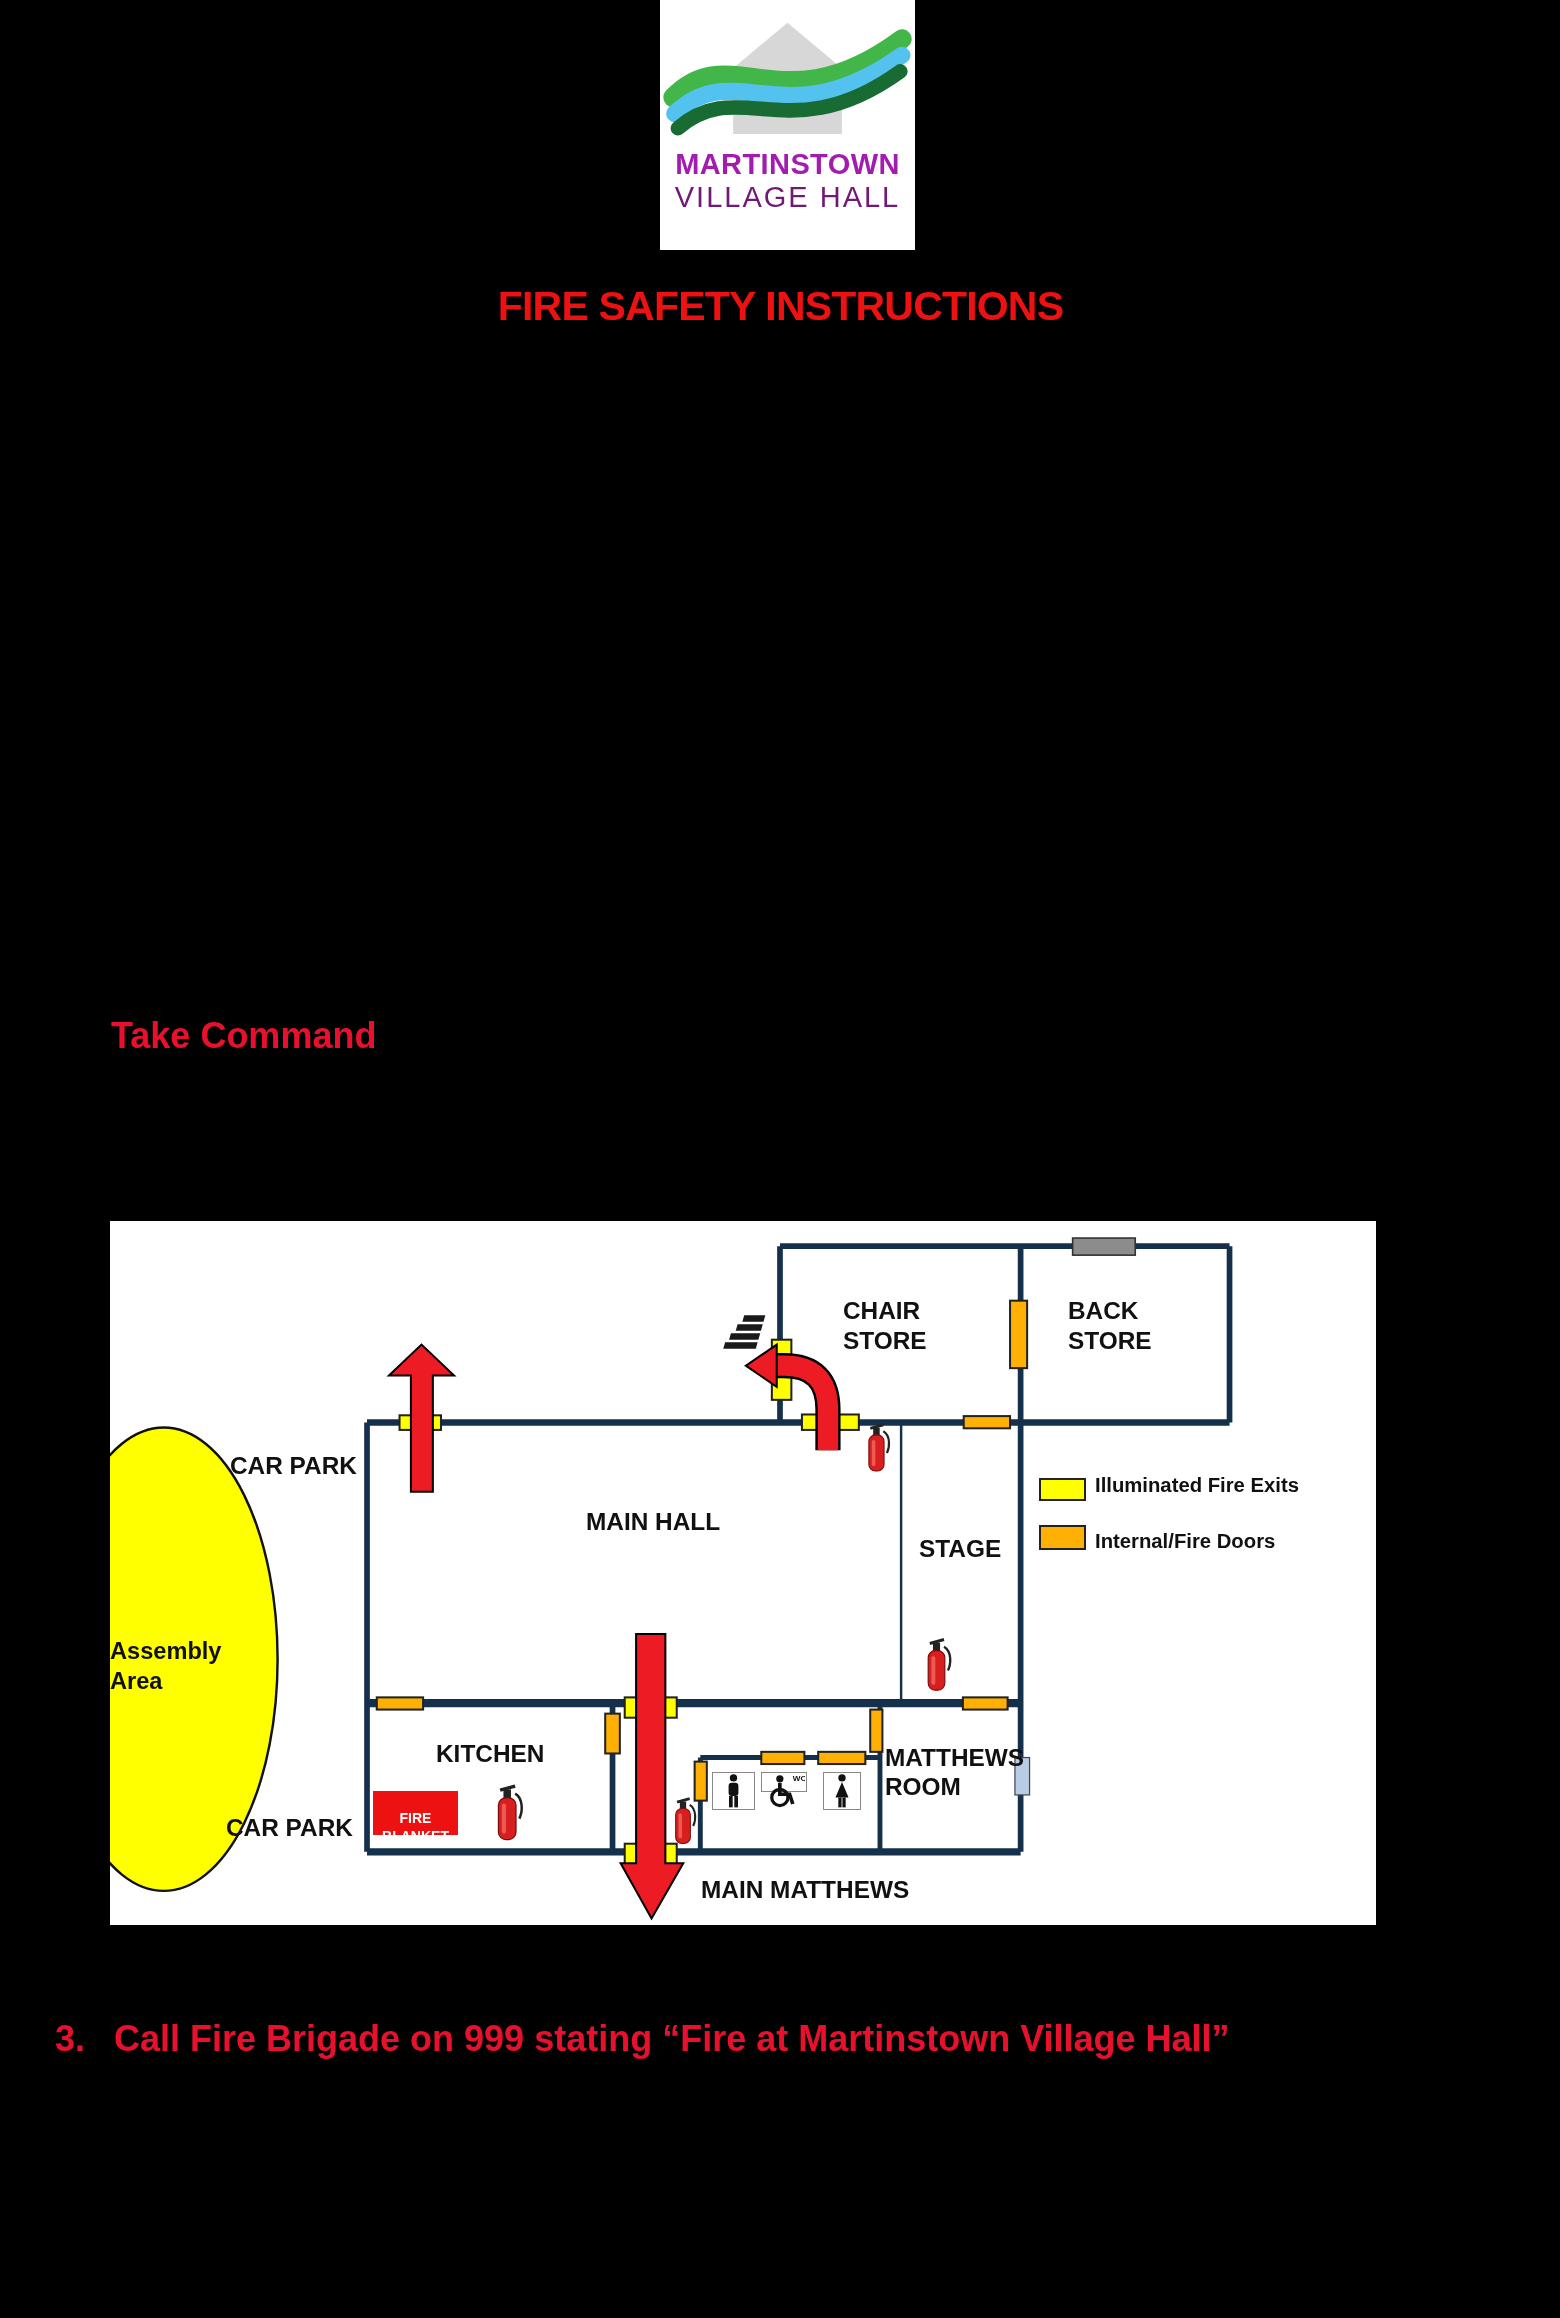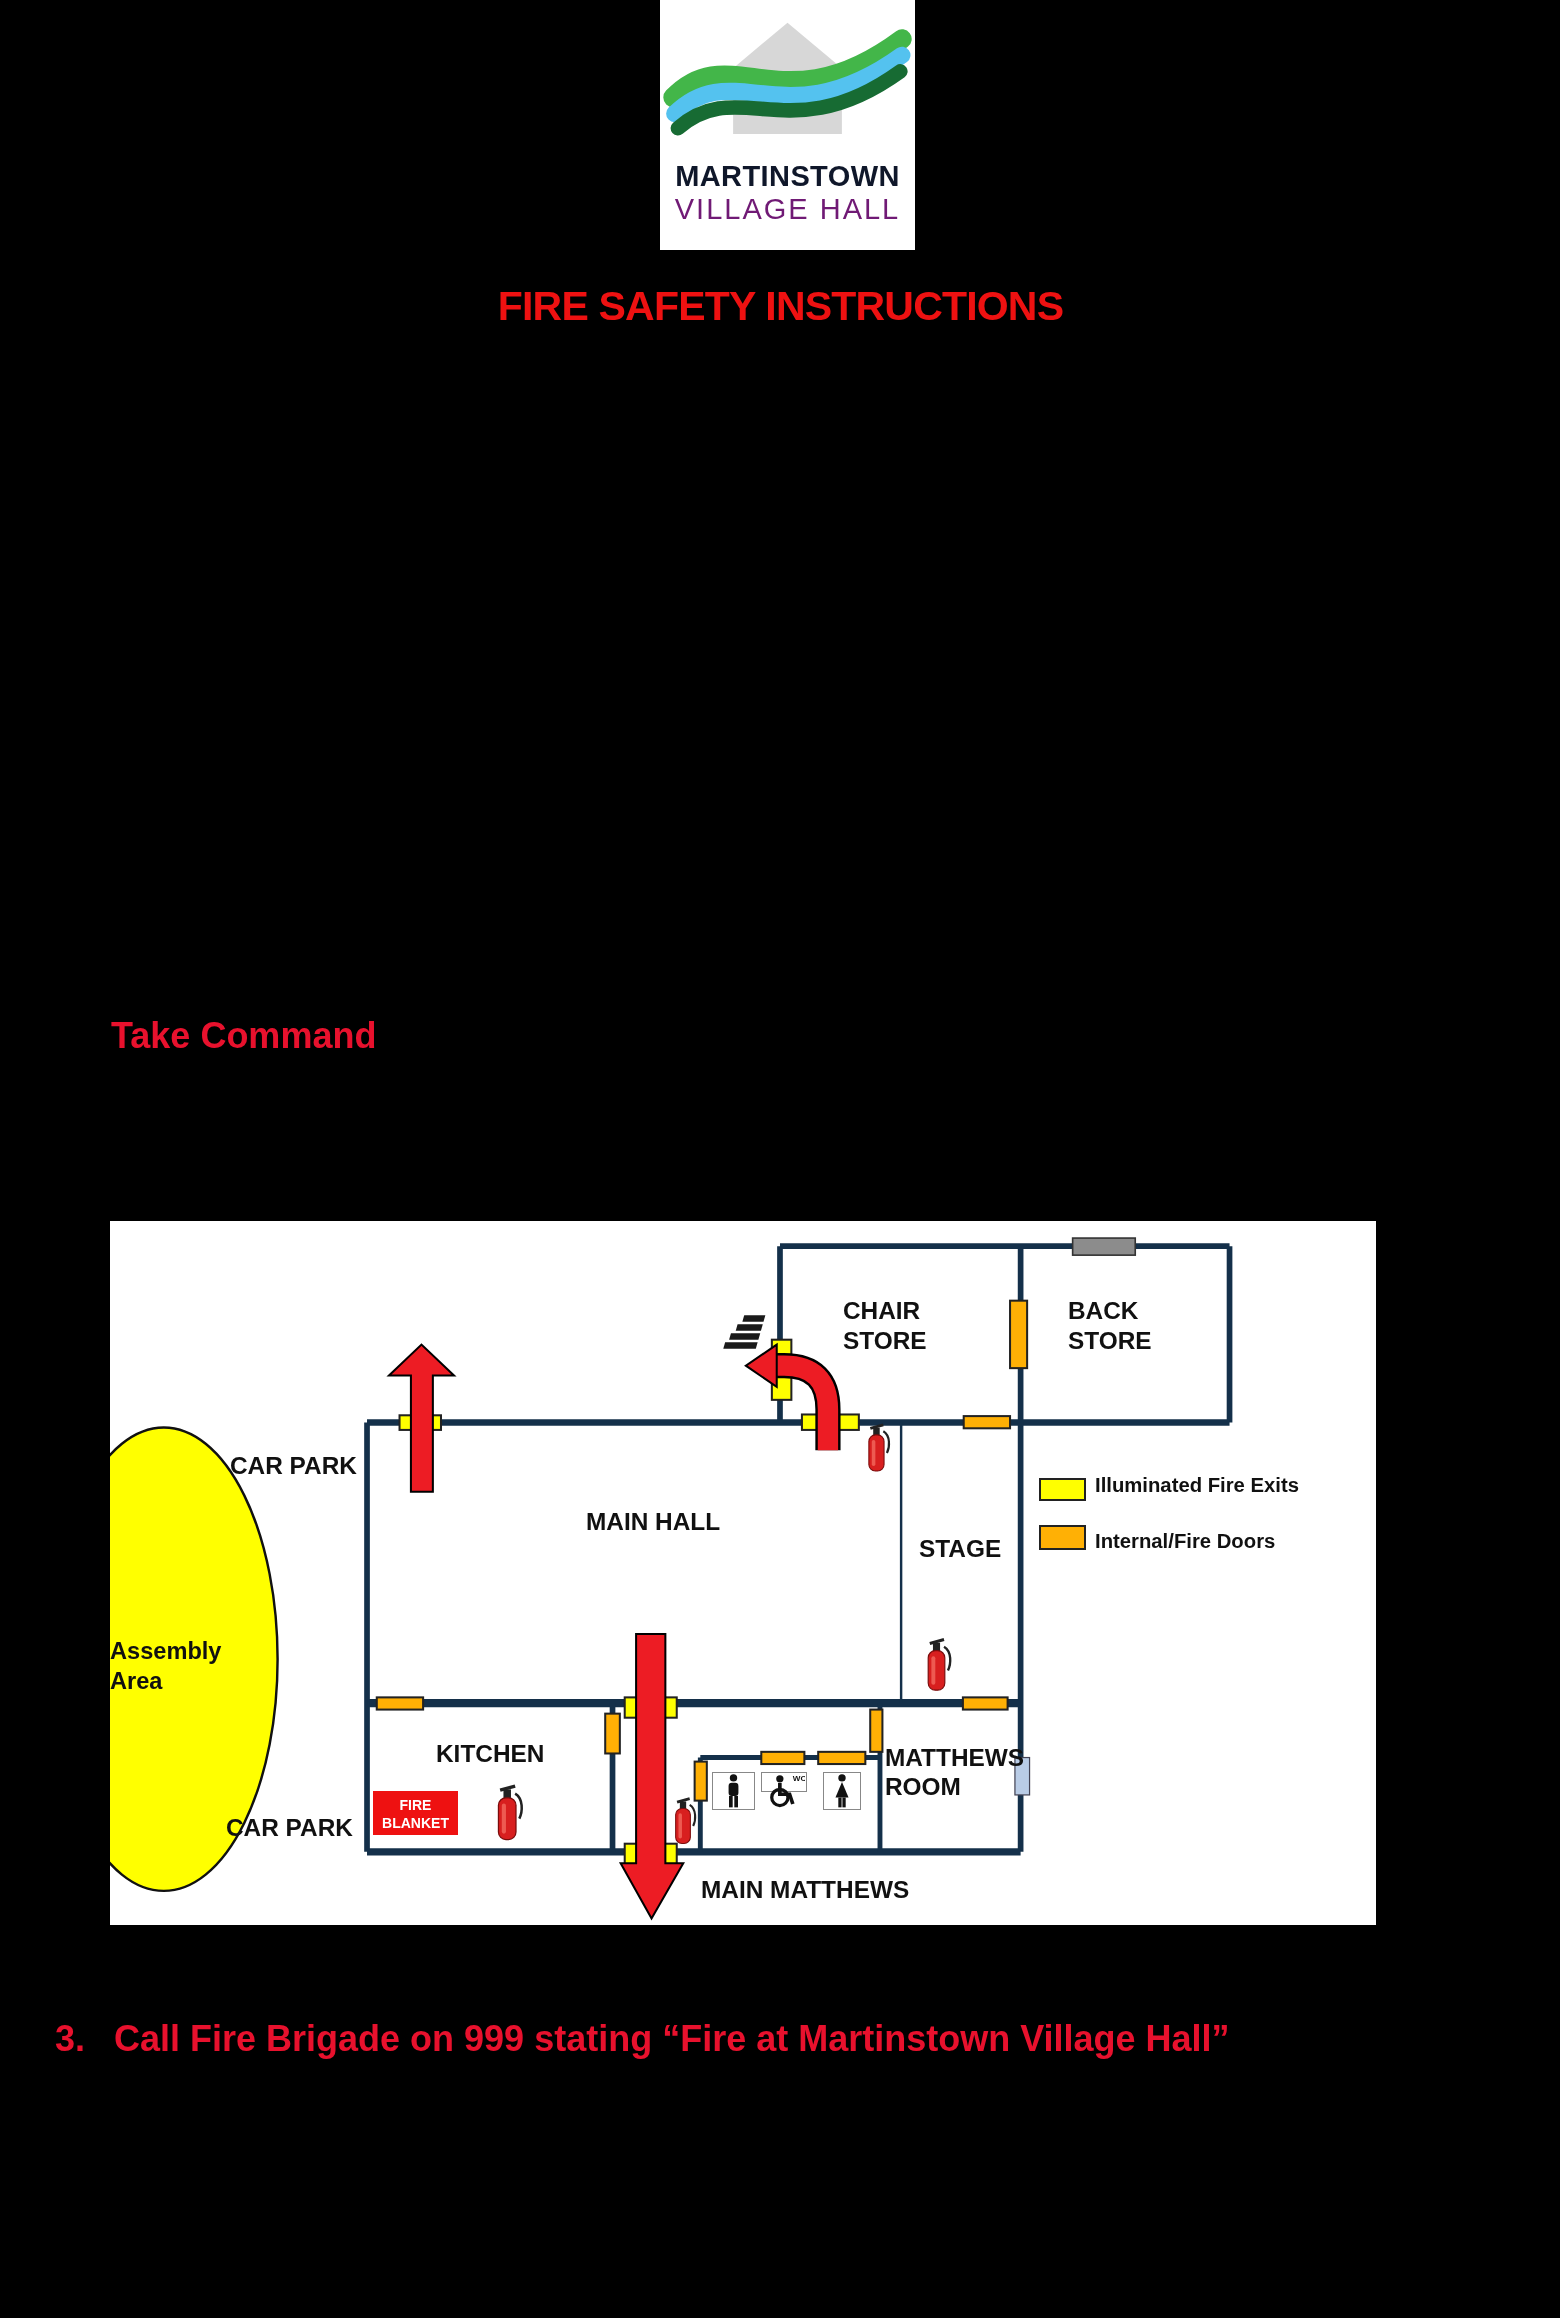--- a/index.html
+++ b/index.html
@@ -4,38 +4,38 @@
 <style>
   html,body{margin:0;padding:0}
   body{
     width:1561px;height:2319px;position:relative;overflow:hidden;
     background:var(--page_bg,#000);
     font-family:"Liberation Sans", sans-serif;color:#000;
   }
   .abs{position:absolute}
   
   .logo-box{left:660px;top:0;width:255px;height:250px;background:#fff;text-align:center}
-  .logo-name{font-size:29px;font-weight:bold;color:#0f172a;letter-spacing:0.4px;margin-top:19px}
+  .logo-name{font-size:29px;font-weight:bold;color:#a21caf;letter-spacing:0.4px;margin-top:7px}
   .logo-sub{font-size:29px;font-weight:400;color:#701a75;letter-spacing:2px}
   
   .doc-title{left:0;right:0;top:283px;text-align:center;font-size:41px;font-weight:bold;
     color:var(--title_red,#f00);letter-spacing:-0.8px;white-space:nowrap}
   
   .bt{font-size:36px;color:#000;white-space:nowrap}
   .marker{display:inline-block}
   .red-bold{color:var(--text_red,#e8112d);font-weight:bold}
   .num{display:inline-block;width:56px}
   .num-wide{display:inline-block;width:59px}
   
   .plan{left:110px;top:1221px;width:1266px;height:704px;background:#fff;overflow:hidden}
   .plan svg{position:absolute;left:0;top:0}
   .plan-label{position:absolute;font-weight:600;color:#111;line-height:30px;font-size:24.4px;white-space:nowrap}
   .legend-label{position:absolute;font-weight:600;color:#111;font-size:20.3px;white-space:nowrap}
   .fire-blanket{position:absolute;left:263px;top:570px;width:85px;height:44px;background:#ee1111;
-    color:#fff;font-weight:bold;font-size:14px;text-align:center;line-height:18px;padding-top:5px;box-sizing:border-box}
+    color:#fff;font-weight:bold;font-size:14px;text-align:center;line-height:18px;padding-top:18px;box-sizing:border-box}
   .toilet-box{position:absolute;background:#fff;border:1.2px solid #888;box-sizing:border-box}
 </style>
 </head>
 <body>
 
 <div class="abs logo-box">
   <svg width="255" height="138" viewBox="0 0 314 170">
     <polygon points="157,28 224,84 224,165 90,165 90,84" fill="#d7d7d7"></polygon>
     <path d="M16,120 C88,46 150,158 298,48" stroke="#43b649" stroke-width="24" fill="none" stroke-linecap="round"></path>
     <path d="M18,140 C92,68 154,172 298,68" stroke="#54c2ef" stroke-width="21" fill="none" stroke-linecap="round"></path>

